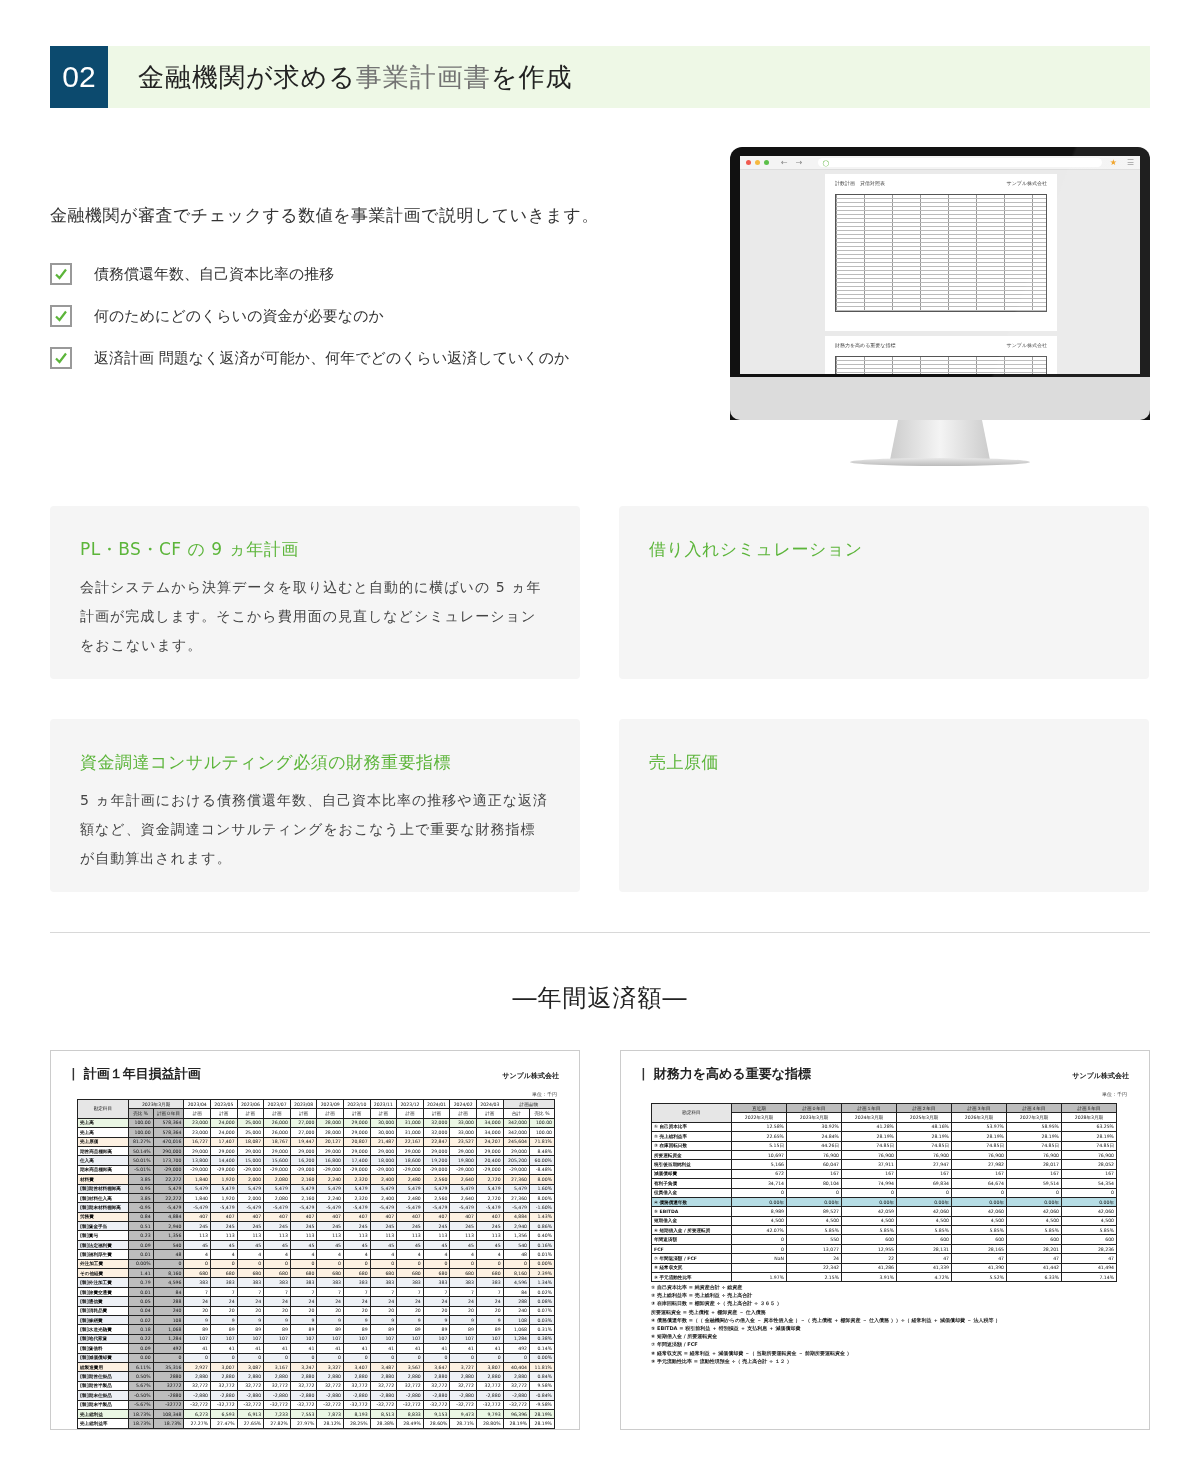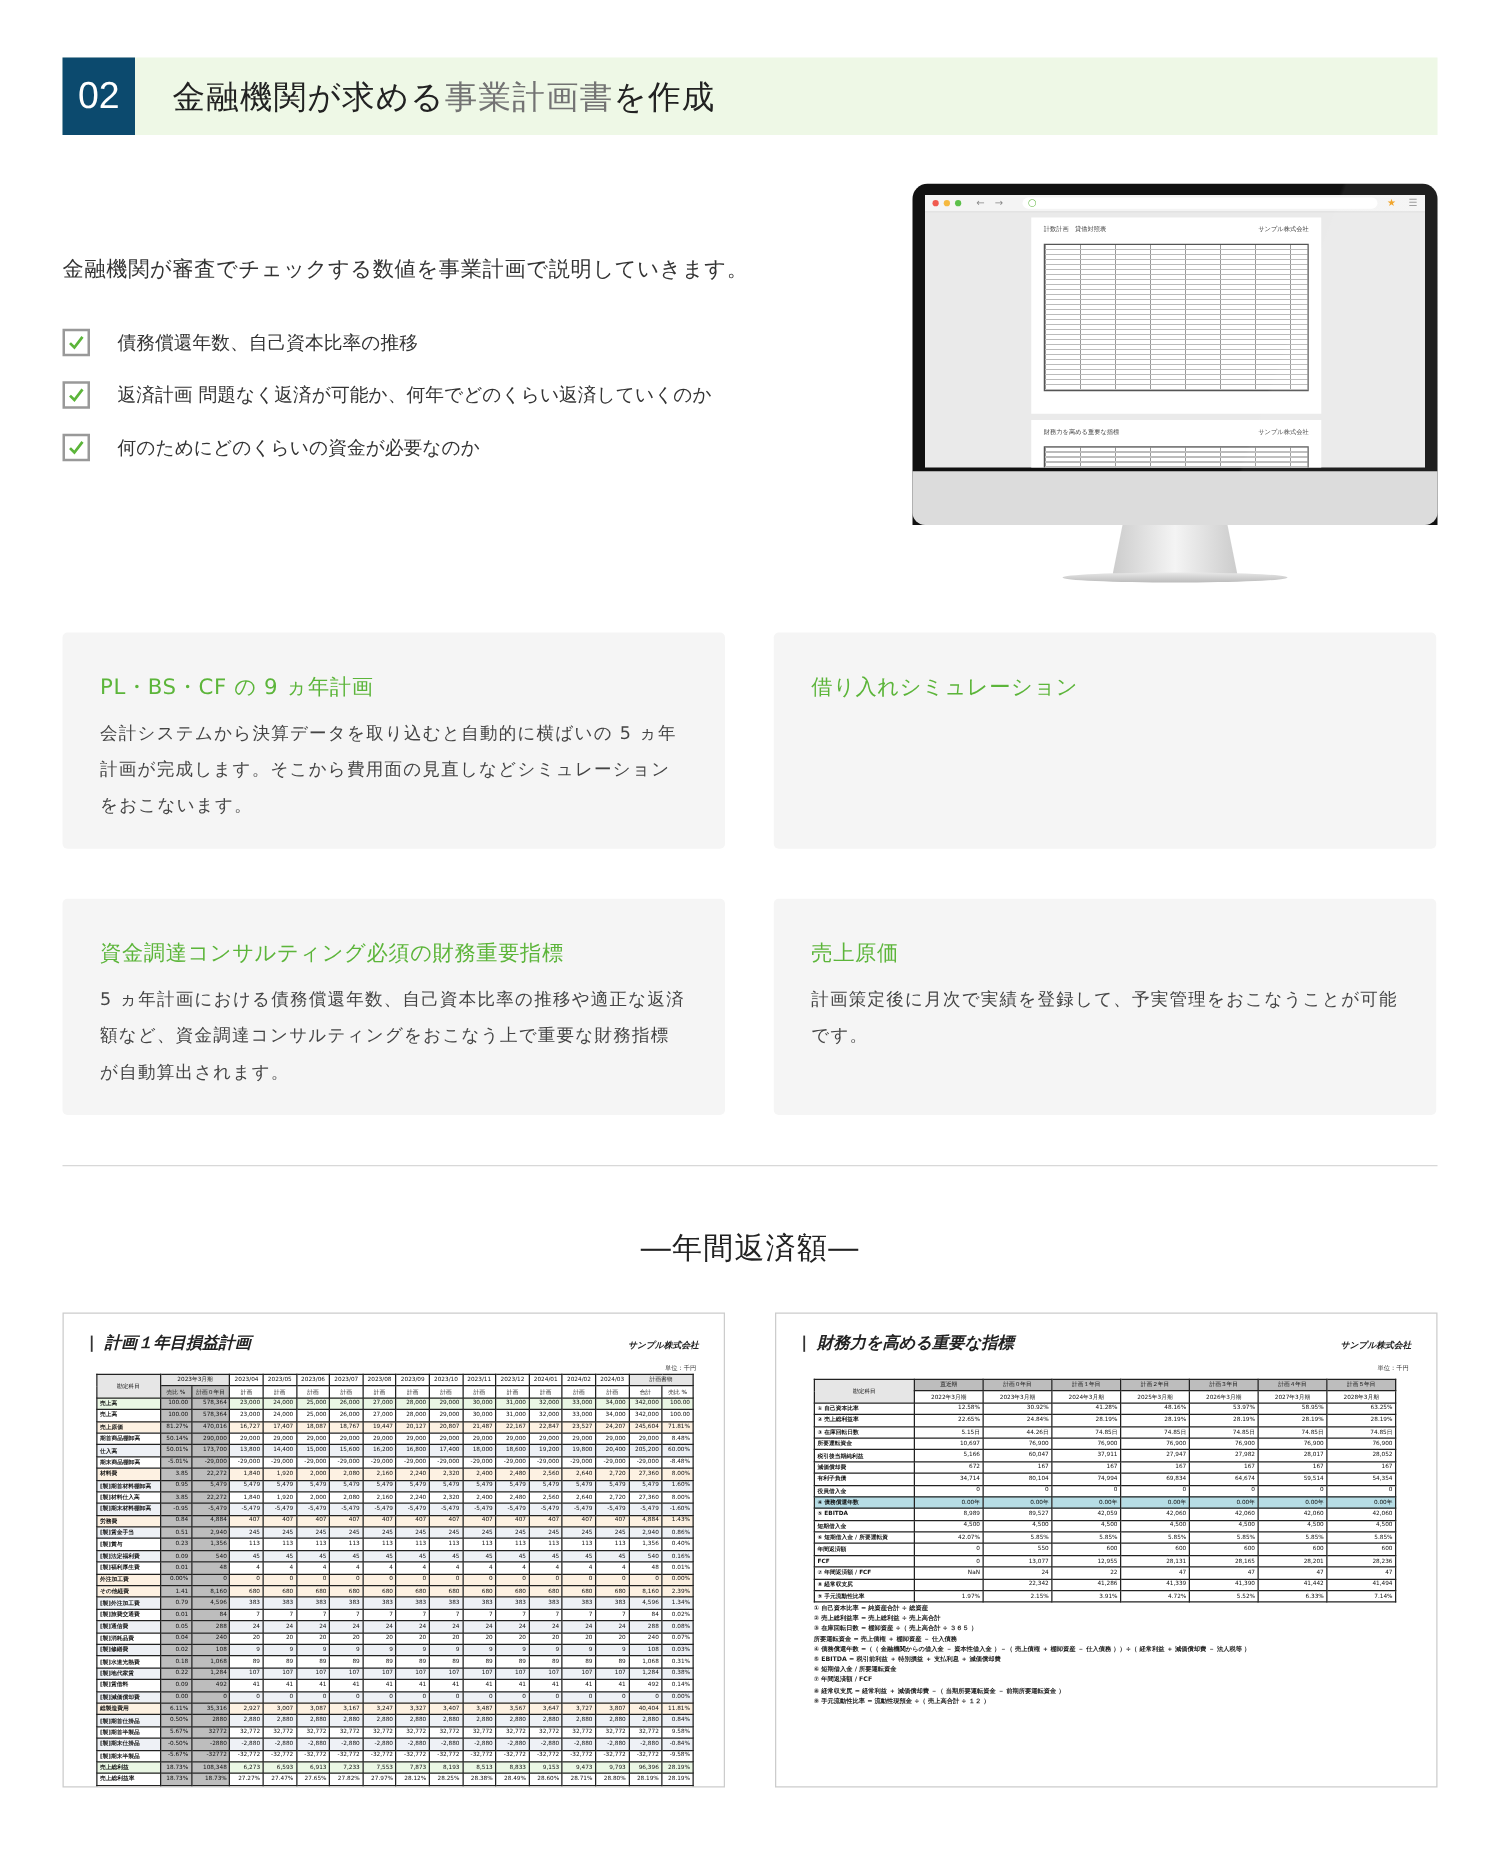--- a/index.html
+++ b/index.html
@@ -46,21 +46,21 @@
   
   .card { position: absolute; width: 530px; height: 173px; background: #f5f5f5; border-radius: 4px; padding: 32px 30px; }
   .card-title { font-size: 17px; color: #5cb53a; margin-bottom: 12px; letter-spacing: 0.5px; }
   .card-text { font-size: 14px; color: #444; line-height: 29px; letter-spacing: 1px; }
 
   .divider { position: absolute; left: 50px; top: 932px; width: 1100px; height: 1px; background: #d8d8d8; }
   .subhead { position: absolute; left: 0; top: 982px; width: 1200px; text-align: center; font-size: 24px; color: #222; letter-spacing: 1px; }
 
   
   .doc { position: absolute; top: 1050px; width: 530px; height: 380px; border: 1px solid #ccc; background: #fff; overflow: hidden; }
-  .doc-head { position: absolute; left: 20px; top: 14px; right: 20px; display: flex; justify-content: space-between; align-items: baseline; font-style: italic; }
+  .doc-head { position: absolute; left: 20px; top: 14px; right: 20px; display: flex; justify-content: space-between; align-items: baseline; }
   .doc-title { font-size: 13px; color: #222; font-weight: bold; }
   .doc-title::before { content: "|"; margin-right: 8px; color: #333; }
   .doc-company { font-size: 7px; color: #222; font-weight: bold; }
   .doc-unit { position: absolute; right: 22px; top: 40px; font-size: 5px; color: #333; }
   table.t { position: absolute; border-collapse: collapse; font-size: 4.6px; font-family: "DejaVu Sans", sans-serif; color: #111; }
   table.t td, table.t th { border: 0.6px solid #222; padding: 0 2px; height: 9.4px; white-space: nowrap; font-weight: normal; }
   table.t td.n { text-align: right; }
   table.t th { text-align: center; background: #fff; }
   table.t .gray { background: #bdbdbd; }
   table.t .hgray { background: #e6e6e6; }
@@ -88,29 +88,29 @@
         </svg>
       </span>
     <span>債務償還年数、自己資本比率の推移</span>
   </div>
   <div class="check-item">
     <span class="check-box">
         <svg viewBox="0 0 14 14">
           <path d="M2 7.5 L5.5 11 L12 2.5" fill="none" stroke="#5cb53a" stroke-width="2.2"></path>
         </svg>
       </span>
-    <span>返済計画 問題なく返済が可能か、何年でどのくらい返済していくのか</span>
+    <span>何のためにどのくらいの資金が必要なのか</span>
   </div>
   <div class="check-item">
     <span class="check-box">
         <svg viewBox="0 0 14 14">
           <path d="M2 7.5 L5.5 11 L12 2.5" fill="none" stroke="#5cb53a" stroke-width="2.2"></path>
         </svg>
       </span>
-    <span>何のためにどのくらいの資金が必要なのか</span>
+    <span>返済計画 問題なく返済が可能か、何年でどのくらい返済していくのか</span>
   </div>
 </div>
 
 <div class="monitor">
   <div class="mon-frame">
     <div class="mon-screen">
       <div class="browser-bar">
         <span class="dot" style="background:#f05a4f"></span>
         <span class="dot" style="background:#f5b940"></span>
         <span class="dot" style="background:#5cc04a"></span>
@@ -149,21 +149,20 @@
 </div>
 <div class="card" style="left:619px;top:506px;">
   <div class="card-title">借り入れシミュレーション</div>
 </div>
 <div class="card" style="left:50px;top:719px;">
   <div class="card-title">資金調達コンサルティング必須の財務重要指標</div>
   <div class="card-text">5 ヵ年計画における債務償還年数、自己資本比率の推移や適正な返済額など、資金調達コンサルティングをおこなう上で重要な財務指標が自動算出されます。</div>
 </div>
 <div class="card" style="left:619px;top:719px;">
   <div class="card-title">売上原価</div>
-  <div class="card-text">計画策定後に月次で実績を登録して、予実管理をおこなうことが可能です。</div>
 </div>
 
 <div class="divider"></div>
 <div class="subhead">―年間返済額―</div>
 
 <div class="doc" style="left:50px;">
   <div class="doc-head">
     <span class="doc-title">計画１年目損益計画</span>
     <span class="doc-company">サンプル株式会社</span>
   </div>

